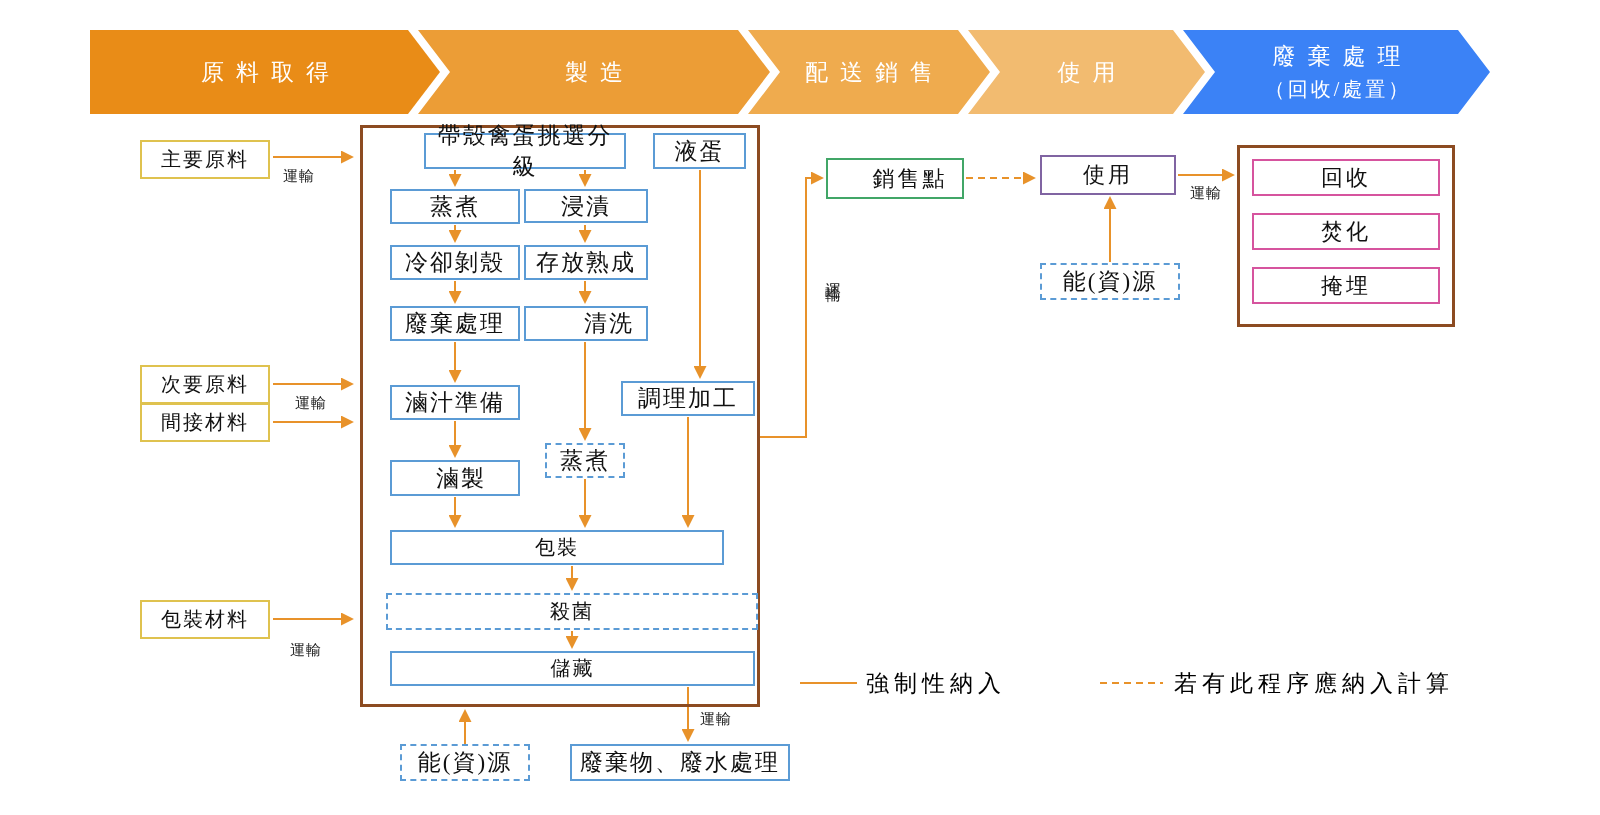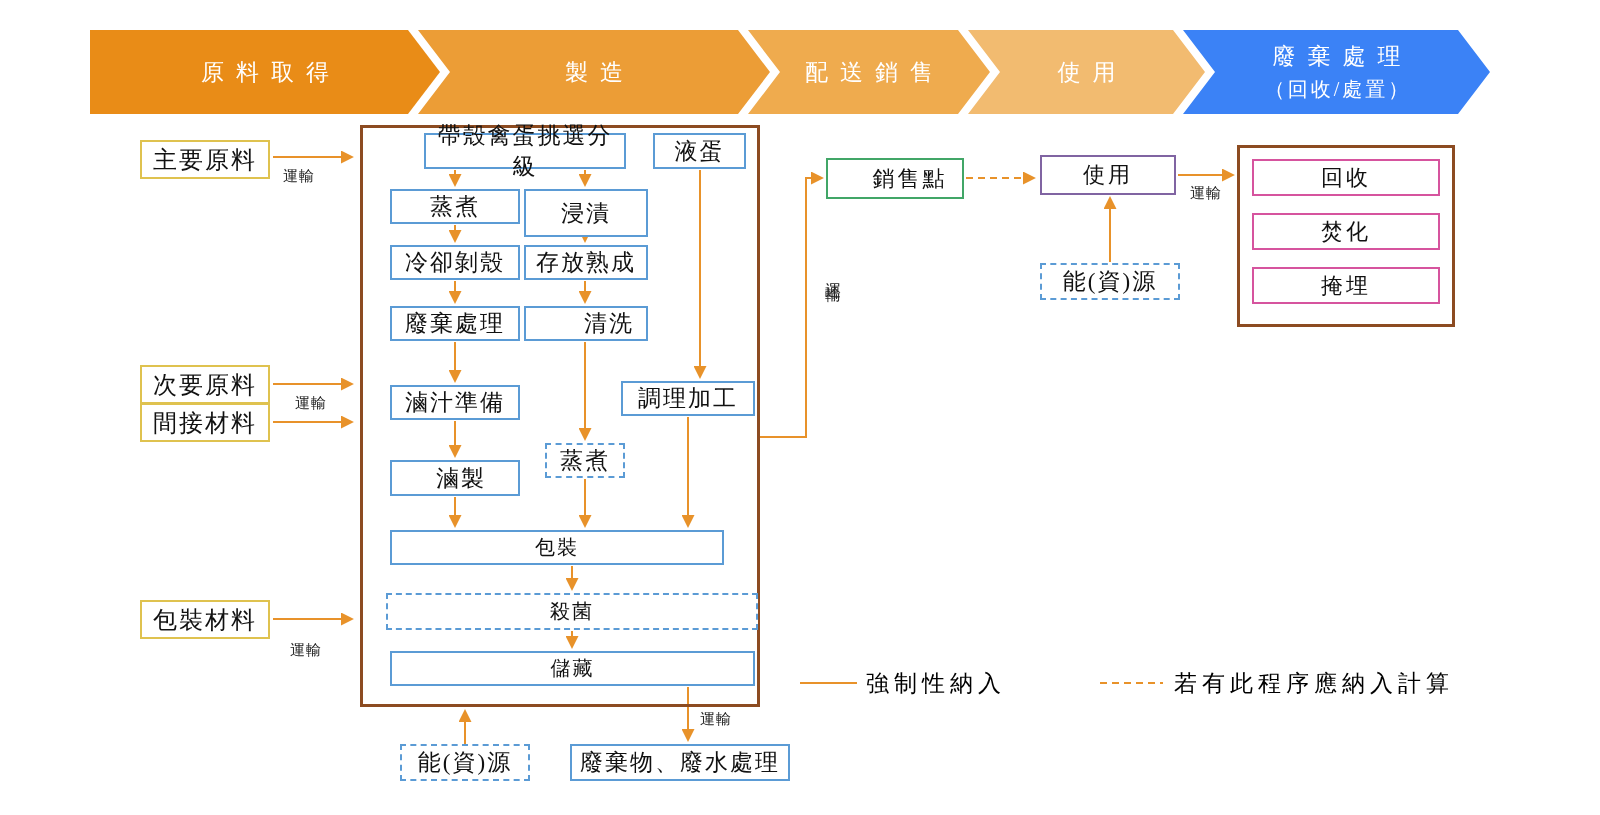--- a/index.html
+++ b/index.html
@@ -16,21 +16,21 @@
   .stage.notch { clip-path:polygon(0 0, calc(100% - 32px) 0, 100% 50%, calc(100% - 32px) 100%, 0 100%, 32px 50%); }
   .stage.flat  { clip-path:polygon(0 0, calc(100% - 32px) 0, 100% 50%, calc(100% - 32px) 100%, 0 100%); }
   .s0 { left:90px;  width:350px; }
   .s1 { left:418px; width:352px; }
   .s2 { left:748px; width:242px; }
   .s3 { left:968px; width:237px; }
   .s4 { left:1183px; width:307px; }
 
   
   .box { position:absolute; background:#fff; display:flex; align-items:center; justify-content:center; text-align:center; z-index:3; font-size:23px; letter-spacing:2px; }
-  .yellow { border:2px solid #DFC24F; font-size:24px; }
+  .yellow { border:2px solid #DFC24F; font-size:20px; }
   .blue   { border:2px solid #5B9BD5; }
   .blue-dashed { border:2px dashed #5B9BD5; }
   .green  { border:2px solid #41A667; font-size:22px; letter-spacing:3px;padding-left:30px; }
   .purple { border:2px solid #8064A2; font-size:22px; letter-spacing:3px; }
   .pink   { border:2px solid #D6549E; font-size:22px; letter-spacing:3px; }
   .container-brown { position:absolute; border:3px solid #8C4B21; background:transparent; z-index:2; }
 
   .transport { position:absolute; font-size:15px; color:#222; z-index:3; letter-spacing:1px; }
   .transport.vert { writing-mode:vertical-rl; text-orientation:upright; letter-spacing:4px; font-size:16px; }
 
@@ -112,21 +112,21 @@
   <div class="transport" style="left:283px; top:167px;">運輸</div>
   <div class="transport" style="left:295px; top:394px;">運輸</div>
   <div class="transport" style="left:290px; top:641px;">運輸</div>
 
   <div class="container-brown" style="left:360px; top:125px; width:400px; height:582px;"></div>
 
   <div class="box blue" style="left:424px; top:133px; width:202px; height:36px;">帶殼禽蛋挑選分級</div>
   <div class="box blue" style="left:653px; top:133px; width:93px; height:36px;">液蛋</div>
 
   <div class="box blue" style="left:390px; top:189px; width:130px; height:35px;">蒸煮</div>
-  <div class="box blue" style="left:524px; top:189px; width:124px; height:48px;">浸漬</div>
+  <div class="box blue" style="left:524px; top:189px; width:124px; height:34px;">浸漬</div>
 
   <div class="box blue" style="left:390px; top:245px; width:130px; height:35px;">冷卻剝殼</div>
   <div class="box blue" style="left:524px; top:245px; width:124px; height:35px;">存放熟成</div>
 
   <div class="box blue" style="left:390px; top:306px; width:130px; height:35px;">廢棄處理</div>
   <div class="box blue" style="left:524px; top:306px; width:124px; height:35px;padding-left:46px;">清洗</div>
 
   <div class="box blue" style="left:390px; top:385px; width:130px; height:35px;">滷汁準備</div>
   <div class="box blue" style="left:621px; top:381px; width:134px; height:35px;">調理加工</div>
 

